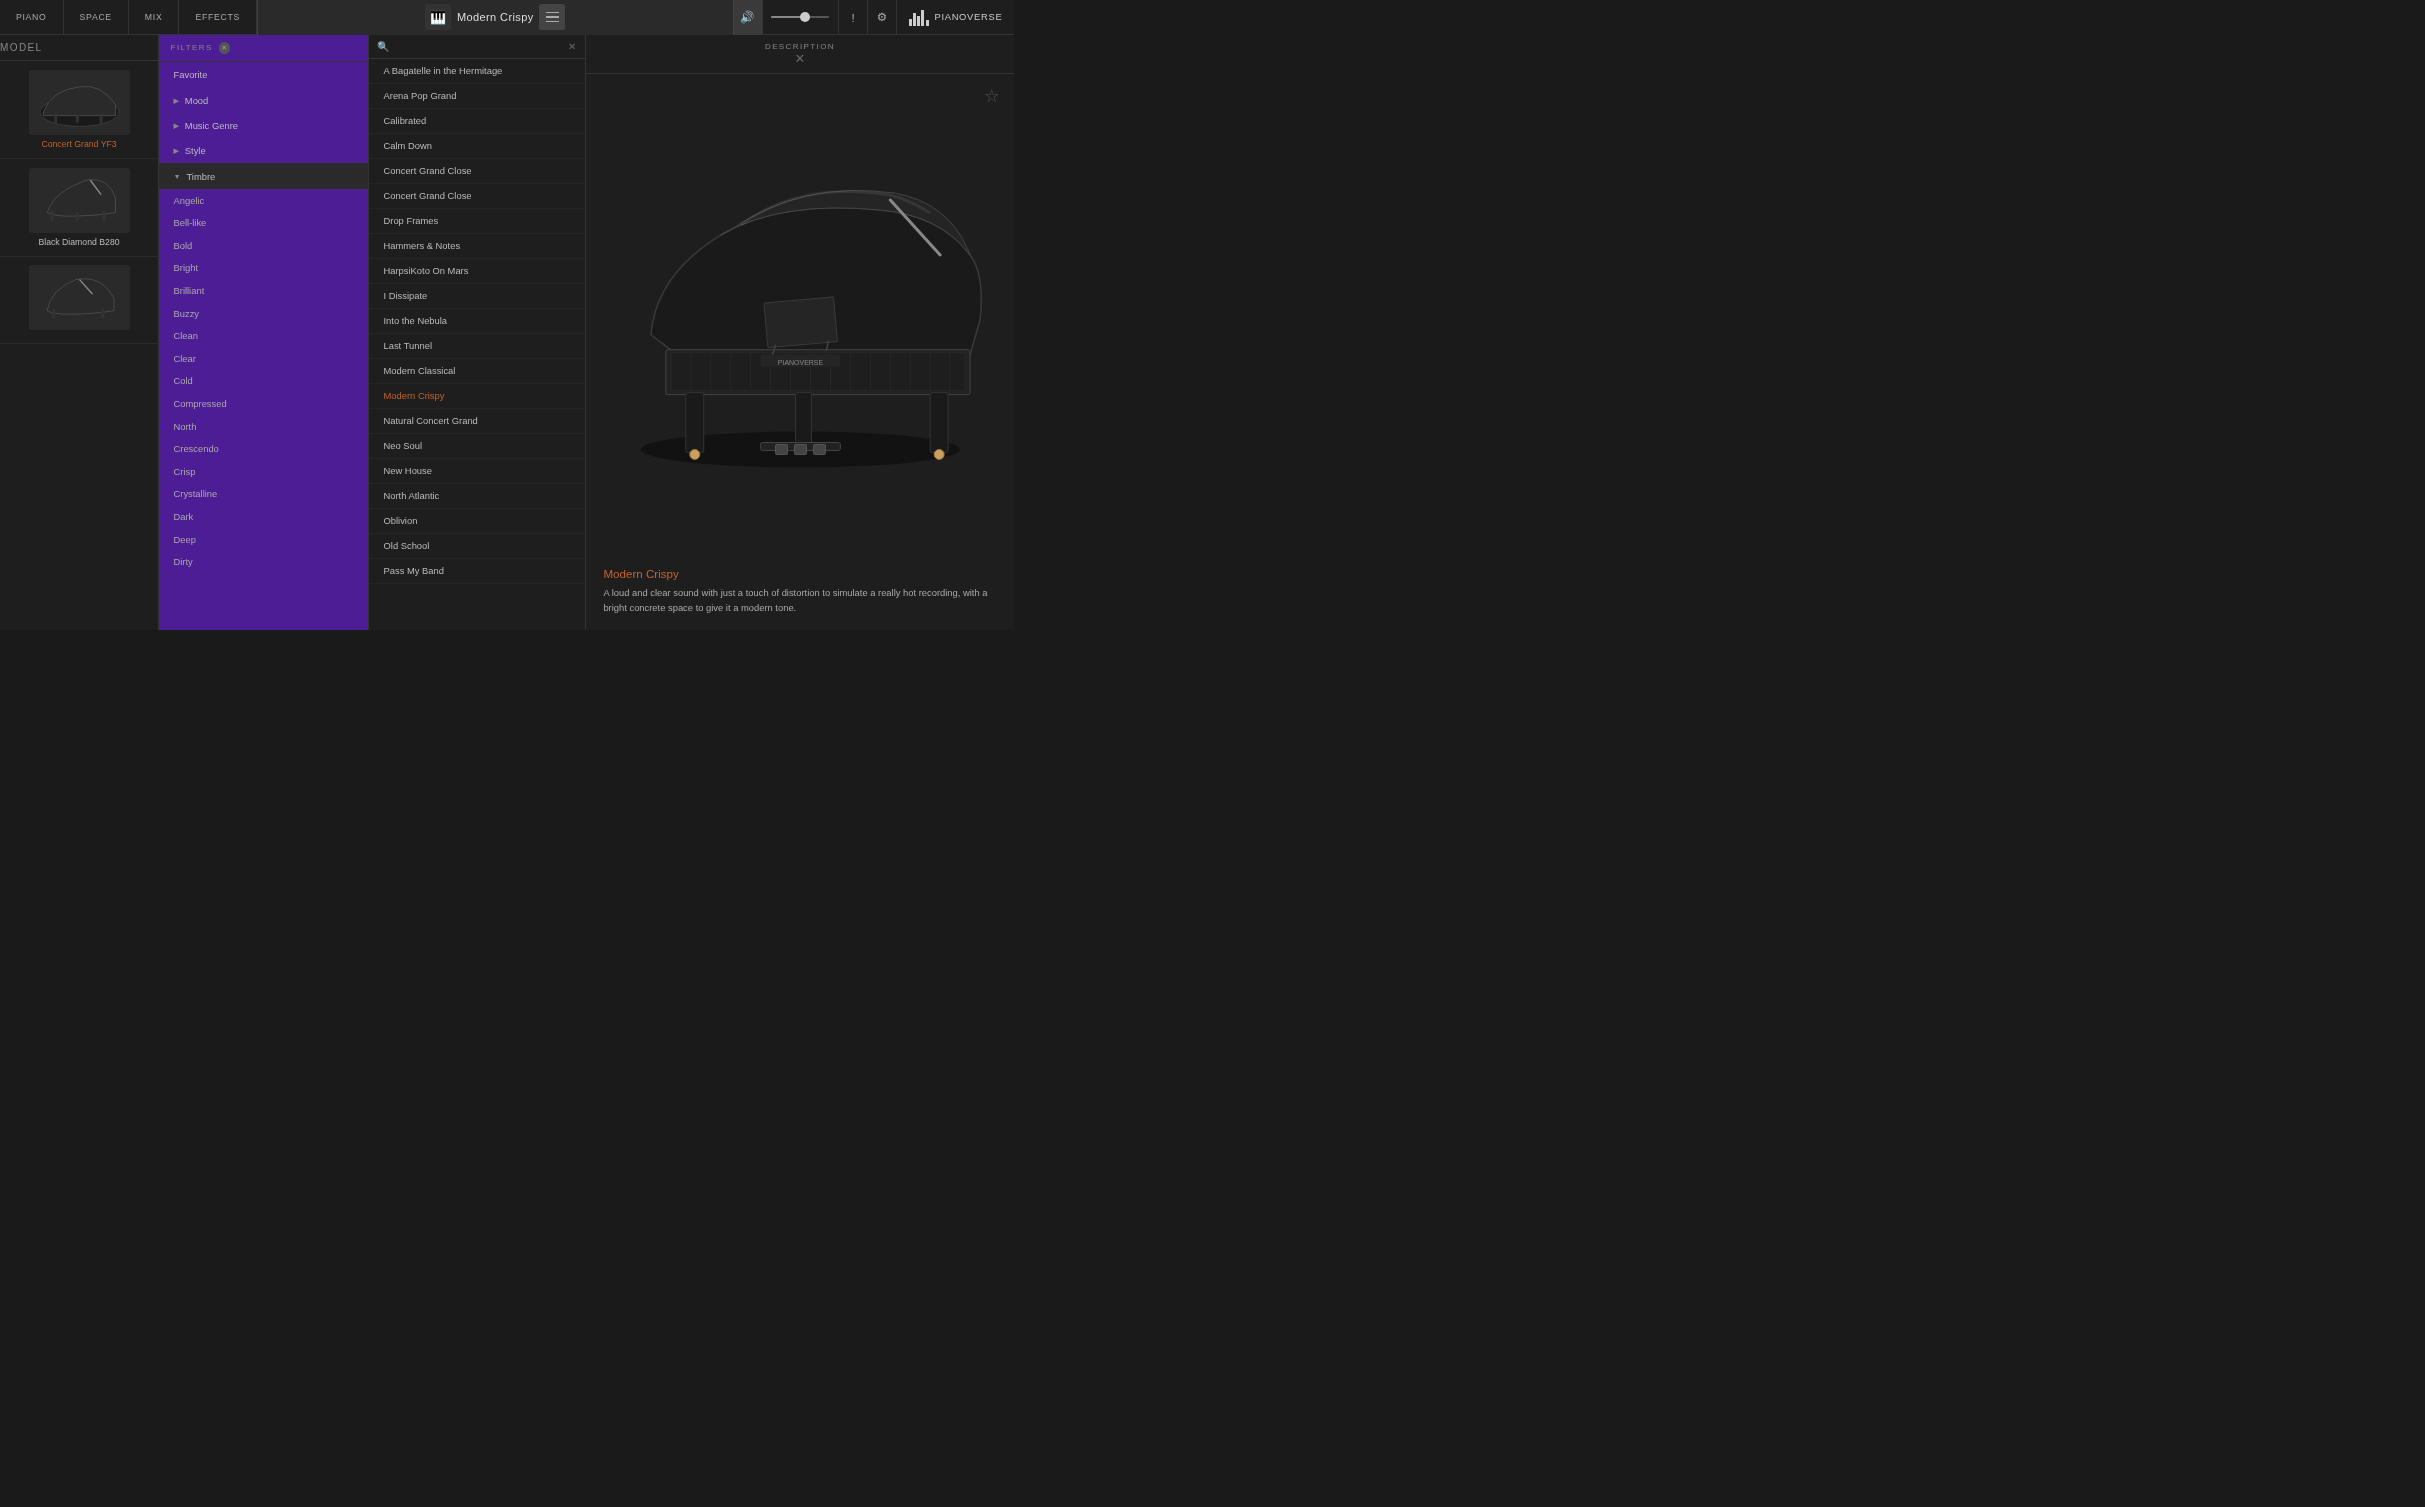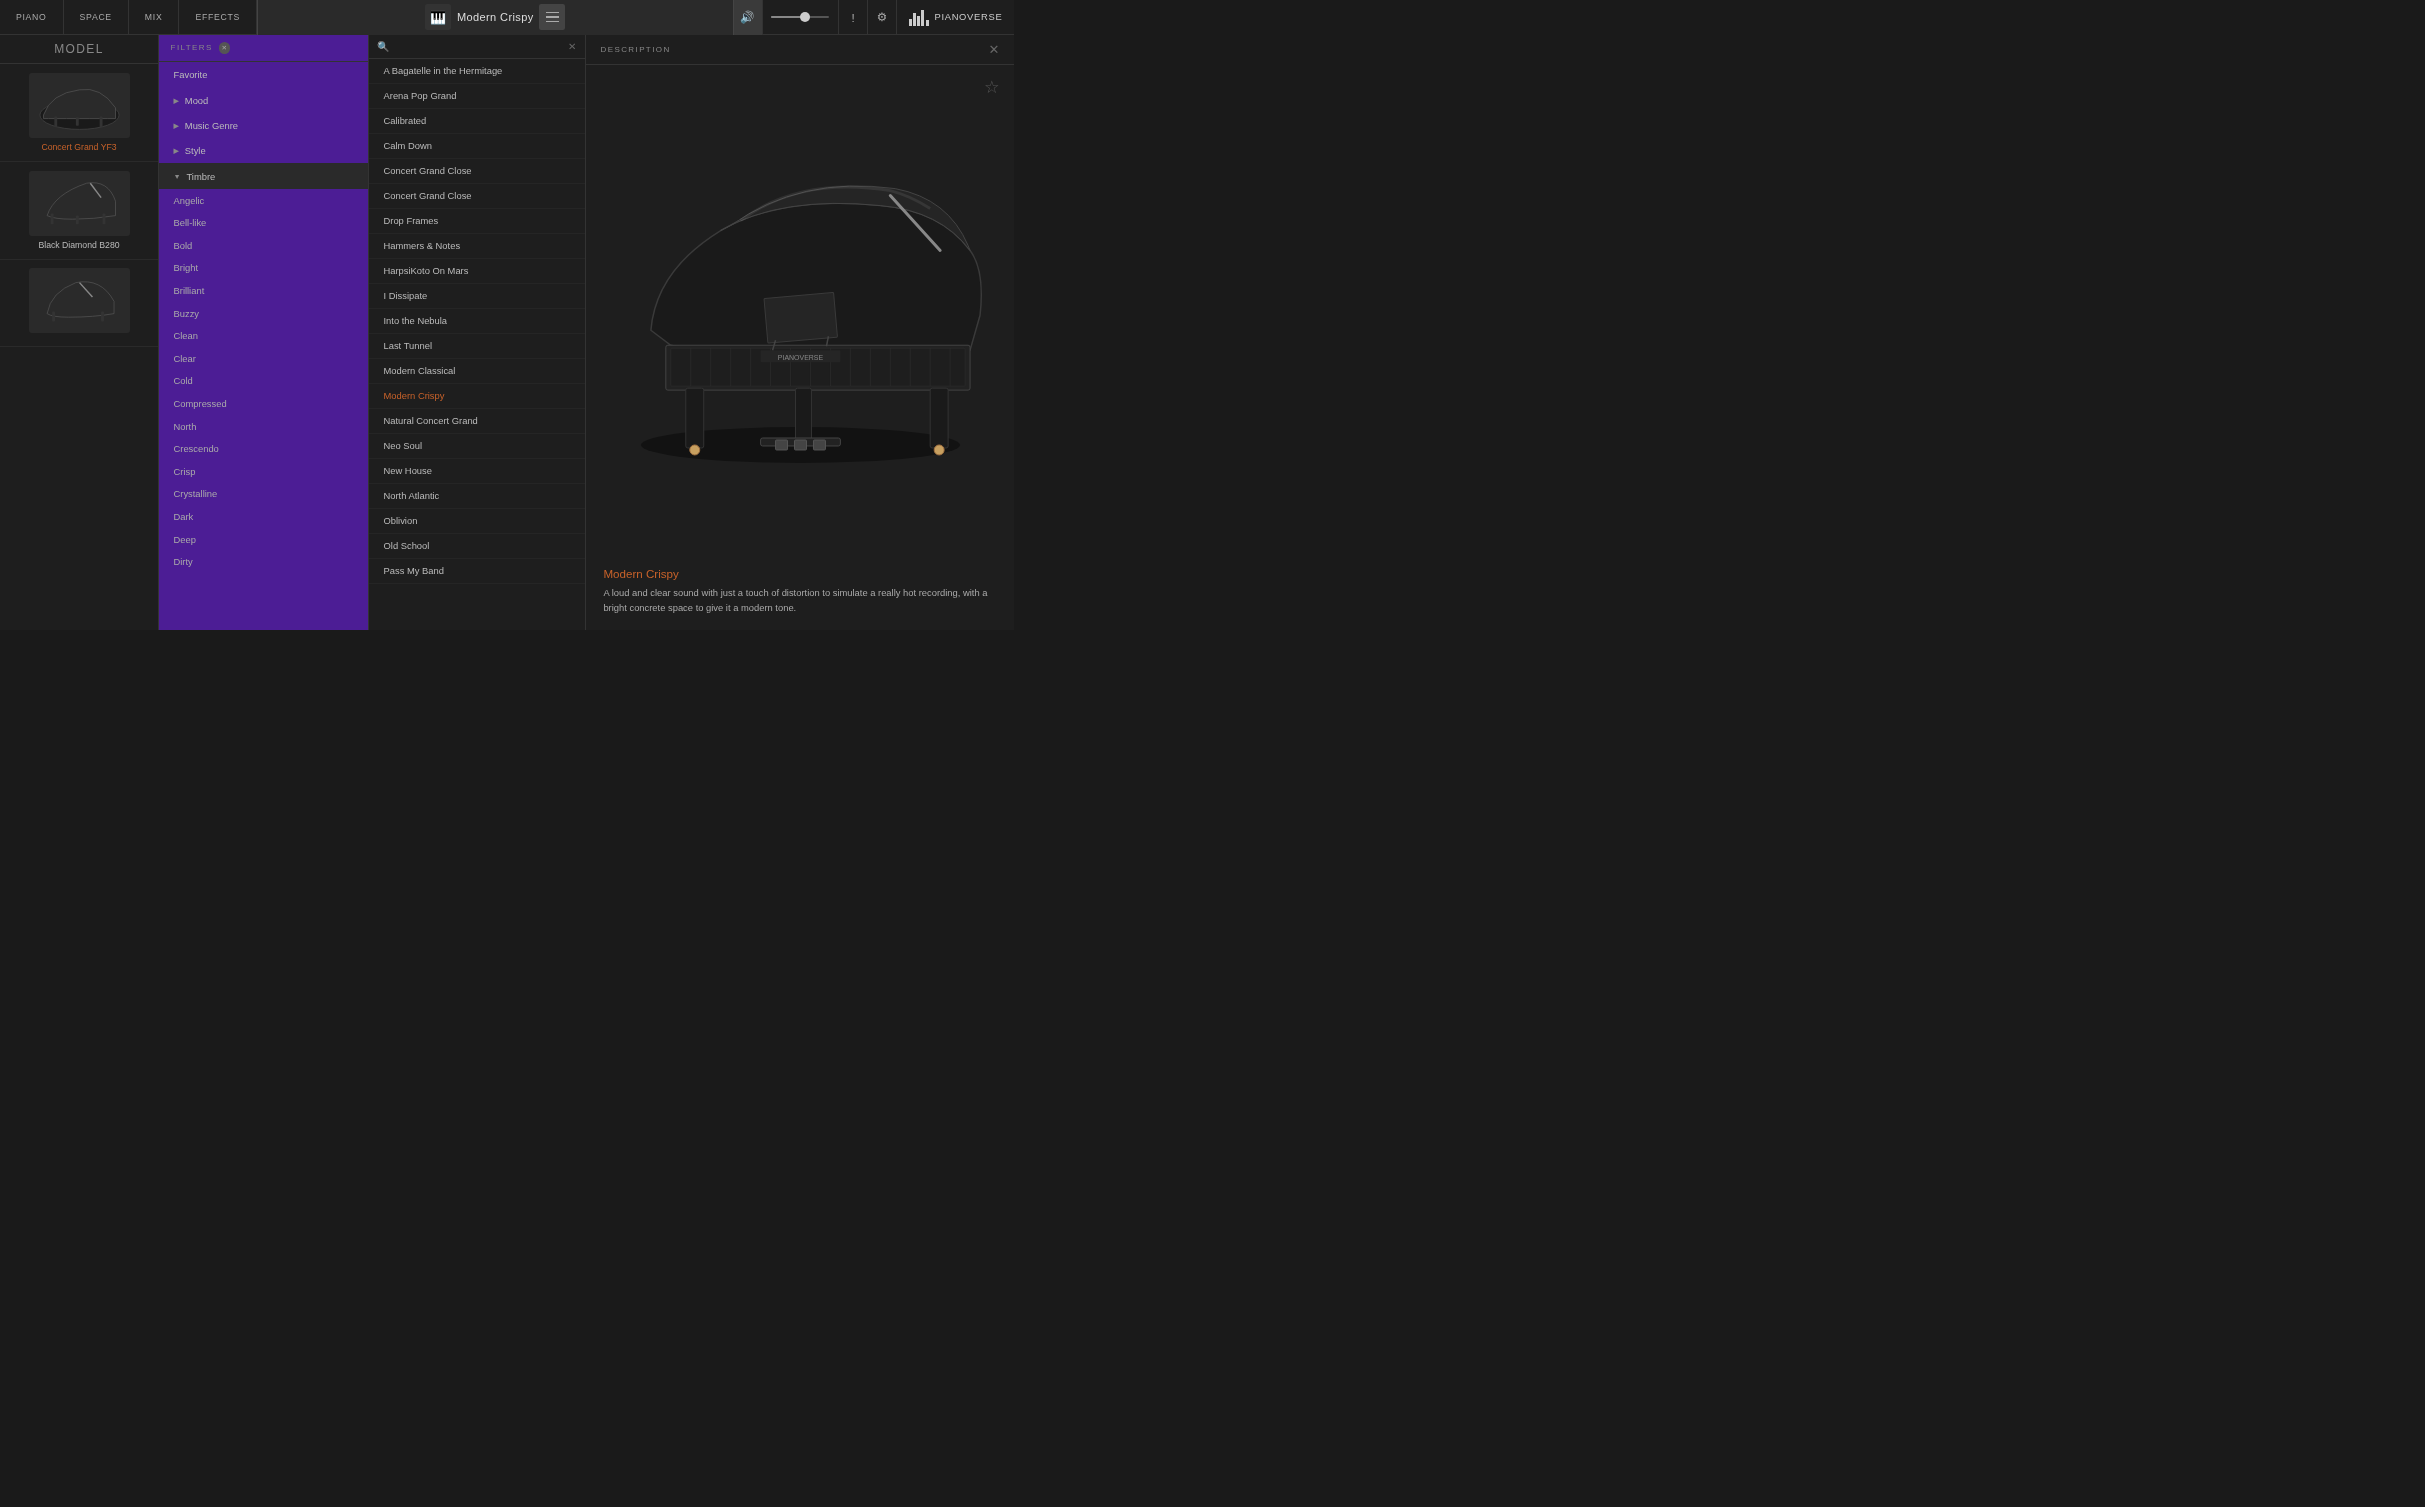--- a/index.html
+++ b/index.html
@@ -149,23 +149,23 @@
 
     
     .left-panel {
       width: 159px;
       background: #1e1e1e;
       border-right: 0.7px solid #333;
       overflow-y: auto;
       flex-shrink: 0;
     }
     .panel-header {
-      text-align: center;
+      text-align: left;
       padding: 7.2px 0;
-      font-size: 12px;
+      font-size: 10px;
       letter-spacing: 1.4px;
       color: #888;
       border-bottom: 0.7px solid #333;
     }
     .model-item {
       padding: 8.7px 5.8px;
       border-bottom: 0.7px solid #2a2a2a;
       cursor: pointer;
       display: flex;
       flex-direction: column;
@@ -293,20 +293,21 @@
       background: #1e1e1e;
       display: flex;
       flex-direction: column;
     }
     .right-header {
       display: flex;
       align-items: center;
       justify-content: space-between;
       padding: 7.2px 14.5px;
       border-bottom: 0.7px solid #333;
+      flex-direction: column;
     }
     .right-header-title {
       font-size: 8px;
       letter-spacing: 1.4px;
       color: #888;
     }
     .close-btn {
       color: #666;
       cursor: pointer;
       font-size: 13px;

